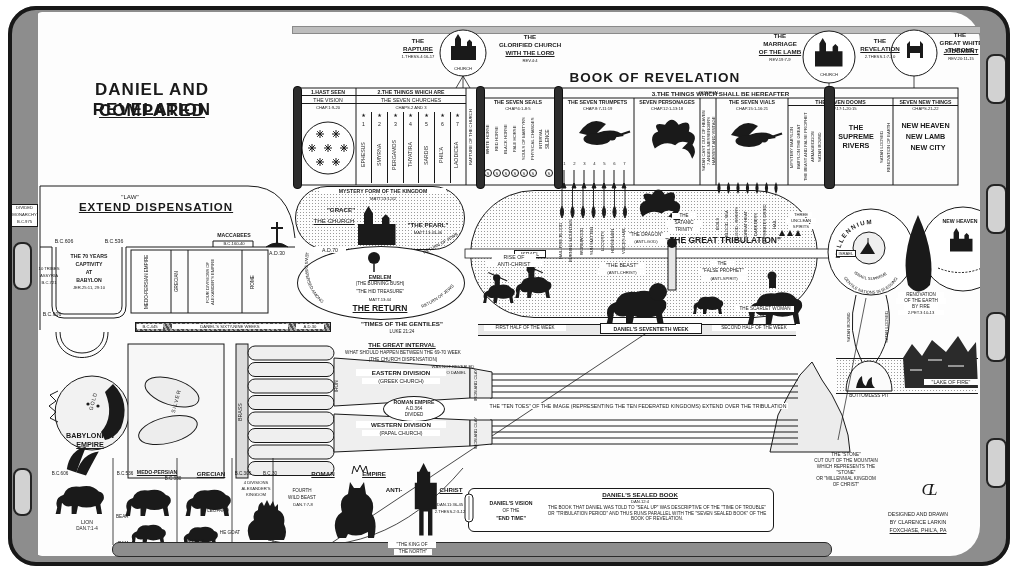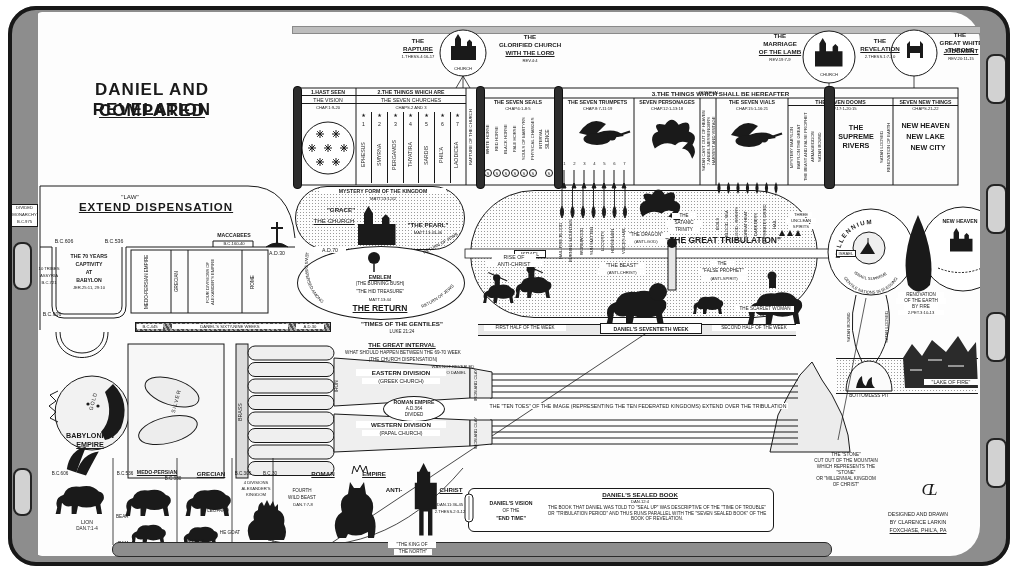--- a/index.html
+++ b/index.html
@@ -372,20 +372,21 @@
 
   <div class="lab t6 b" style="left:862px;top:37px;width:36px">THE</div>
   <div class="lab t6 b u" style="left:853px;top:45px;width:54px">REVELATION</div>
   <div class="lab t4" style="left:851px;top:54px;width:58px">2.THESS.1:7-10</div>
 
   <div class="lab t6 b" style="left:942px;top:31px;width:36px">THE</div>
   <div class="lab t6 b" style="left:930px;top:39px;width:62px">GREAT WHITE THRONE</div>
   <div class="lab t6 b u" style="left:938px;top:47px;width:46px">JUDGMENT</div>
   <div class="lab t4" style="left:936px;top:56px;width:50px">REV.20:11-15</div>
 
+  <div class="lab t13 b ls" style="left:560px;top:71px;width:190px">BOOK OF REVELATION</div>
   <div class="lab t6 b" style="left:483px;top:90px;width:475px">3.THE THINGS WHICH SHALL BE HEREAFTER</div>
 
   <div class="lab t5 b" style="left:300px;top:89px;width:56px;border-bottom:1px solid #1a1a1a">1.HAST SEEN</div>
   <div class="lab t5" style="left:300px;top:97px;width:56px;border-bottom:1px solid #1a1a1a">THE VISION</div>
   <div class="lab t4" style="left:300px;top:105px;width:56px">CHAP.1:9-20</div>
 
   <div class="lab t5 b" style="left:356px;top:89px;width:110px;border-bottom:1px solid #1a1a1a">2.THE THINGS WHICH ARE</div>
   <div class="lab t5" style="left:356px;top:97px;width:110px;border-bottom:1px solid #1a1a1a">THE SEVEN CHURCHES</div>
   <div class="lab t4" style="left:356px;top:105px;width:110px">CHAPS.2 AND 3</div>
 
@@ -465,21 +466,21 @@
   <div class="lab vt t4" style="left:817px;top:112px;width:6px;height:70px">SATAN BOUND</div>
   <div class="lab t7 b" style="left:834px;top:124px;width:44px">THE</div>
   <div class="lab t7 b" style="left:830px;top:133px;width:52px">SUPREME</div>
   <div class="lab t7 b" style="left:834px;top:142px;width:44px">RIVERS</div>
   <div class="lab vt t4" style="left:879px;top:112px;width:6px;height:70px">SATAN LOOSED</div>
   <div class="lab vt t4" style="left:886px;top:112px;width:6px;height:70px">RENOVATION OF EARTH</div>
 
   <div class="lab t5 b" style="left:893px;top:99px;width:65px;border-bottom:1px solid #1a1a1a">SEVEN NEW THINGS</div>
   <div class="lab t4" style="left:893px;top:106px;width:65px">CHAPS.21-22</div>
   <div class="lab t7 b" style="left:895px;top:122px;width:61px">NEW HEAVEN</div>
-  <div class="lab t7 b" style="left:895px;top:133px;width:61px">NEW LAKE</div>
+  <div class="lab t7 b" style="left:895px;top:133px;width:61px">NEW LAMB</div>
   <div class="lab t7 b" style="left:895px;top:144px;width:66px">NEW CITY</div>
 
   <div class="lab t6" style="left:108px;top:193px;width:44px">"LAW"</div>
   <div class="lab t11 b ls u" style="left:58px;top:201px;width:196px">EXTEND DISPENSATION</div>
   <div class="lab t5" style="left:48px;top:238px;width:32px">B.C.606</div>
   <div class="lab t5" style="left:98px;top:238px;width:32px">B.C.536</div>
   <div class="lab t5 b" style="left:212px;top:232px;width:44px">MACCABEES</div>
   <div class="lab t4" style="left:214px;top:241px;width:40px">B.C.160-40</div>
   <div class="lab t5" style="left:262px;top:250px;width:30px">A.D.30</div>
   <div class="lab t5 b" style="left:60px;top:253px;width:58px">THE 70 YEARS</div>

